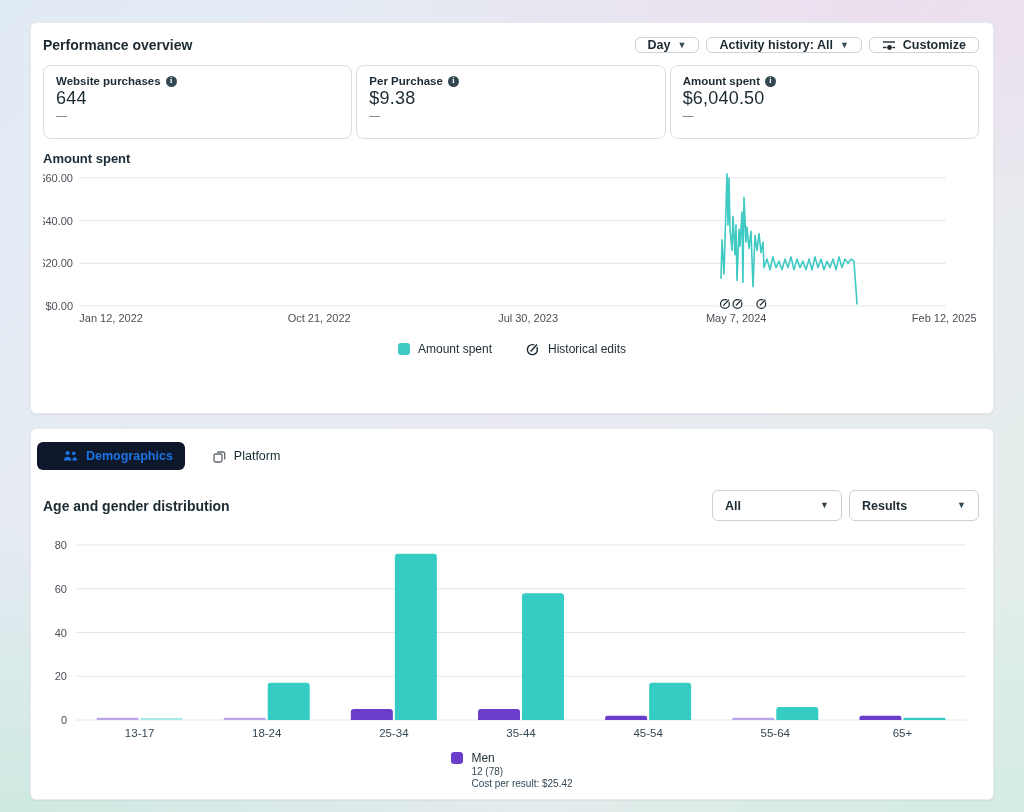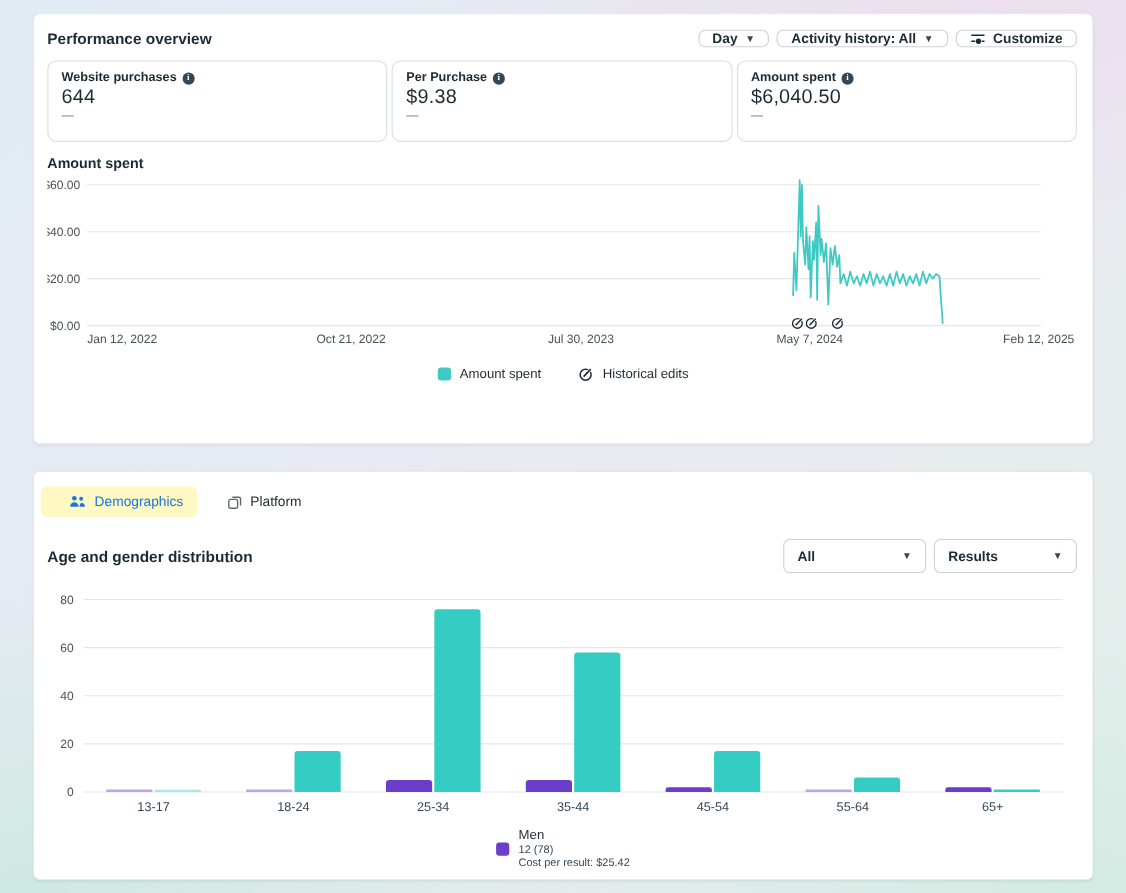--- a/index.html
+++ b/index.html
@@ -16,21 +16,21 @@
   }
   .card {
     position: absolute;
     left: 30px;
     width: 964px;
     background: #ffffff;
     border: 1px solid #e7e9ee;
     border-radius: 6px;
     box-shadow: 0 1px 2px rgba(0,0,0,0.06);
   }
-  #perf-card { top: 12px; height: 392px; }
+  #perf-card { top: 22px; height: 392px; }
   #demo-card { top: 428px; height: 372px; }
 
   .card-header {
     display: flex; align-items: center; justify-content: space-between;
     padding: 14px 14px 0 12px;
   }
   .card-title { font-size: 14px; font-weight: 700; color: #1c2b33; }
 
   .btn-row { display: flex; gap: 7px; }
   .btn {
@@ -63,35 +63,35 @@
 
   .chart-wrap { padding: 2px 12px 0 12px; }
   svg text { font-family: "Liberation Sans", sans-serif; }
 
   
   .legend-row {
     display: flex; justify-content: center; align-items: flex-start; gap: 34px; margin-top: 8px;
   }
   .legend-item { display: flex; align-items: center; gap: 8px; font-size: 12px; color: #1c2b33; }
   .legend-swatch { width: 12px; height: 12px; border-radius: 3px; display: inline-block; }
-  .legend-block { display: flex; gap: 8px; align-items: center; }
+  .legend-block { display: flex; gap: 8px; align-items: flex-start; }
   .legend-block .legend-swatch { margin-top: 1px; }
   .legend-lines { display: flex; flex-direction: column; gap: 1px; }
   .legend-name { font-size: 12px; color: #1c2b33; }
   .legend-sub { font-size: 10px; color: #344854; }
   .legend-row2 { display: flex; justify-content: center; gap: 70px; margin-top: 6px; }
 
   
   .tabs-row { display: flex; align-items: center; gap: 16px; padding: 13px 0 0 6px; }
   .tab {
     display: inline-flex; align-items: center; gap: 8px;
     height: 28px; padding: 0 12px; border-radius: 6px;
     font-size: 12.5px; cursor: pointer; color: #1c2b33;
   }
-  .tab.active { background: #fef9c3; color: #1b74e4; font-weight: 400; padding-left: 26px; }
+  .tab.active { background: #0f172a; color: #1b74e4; font-weight: 700; padding-left: 26px; }
 
   
   .demo-header { display: flex; align-items: center; justify-content: space-between; padding: 20px 14px 0 12px; }
   .demo-title { font-size: 14px; font-weight: 700; }
   .select-row { display: flex; gap: 7px; }
   .select-box {
     display: inline-flex; align-items: center; justify-content: space-between;
     width: 130px; height: 31px; padding: 0 12px;
     border: 1px solid #ced0d4; border-radius: 6px; background: #fff;
     font-size: 12.5px; font-weight: 600; color: #1c2b33; cursor: pointer;

